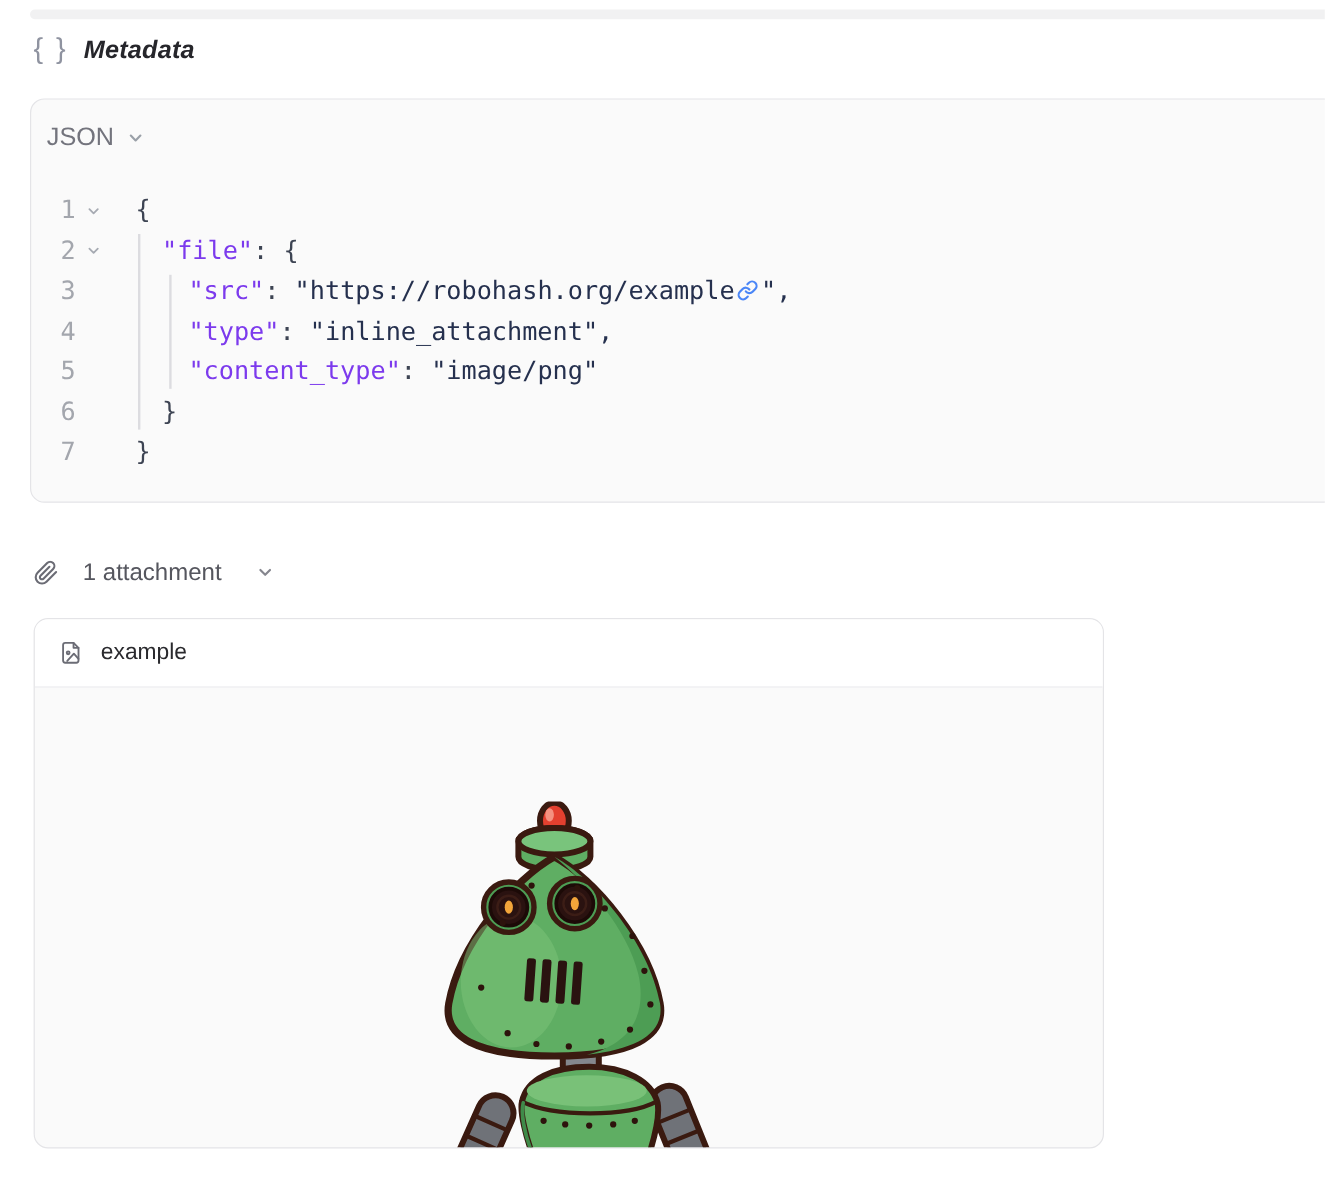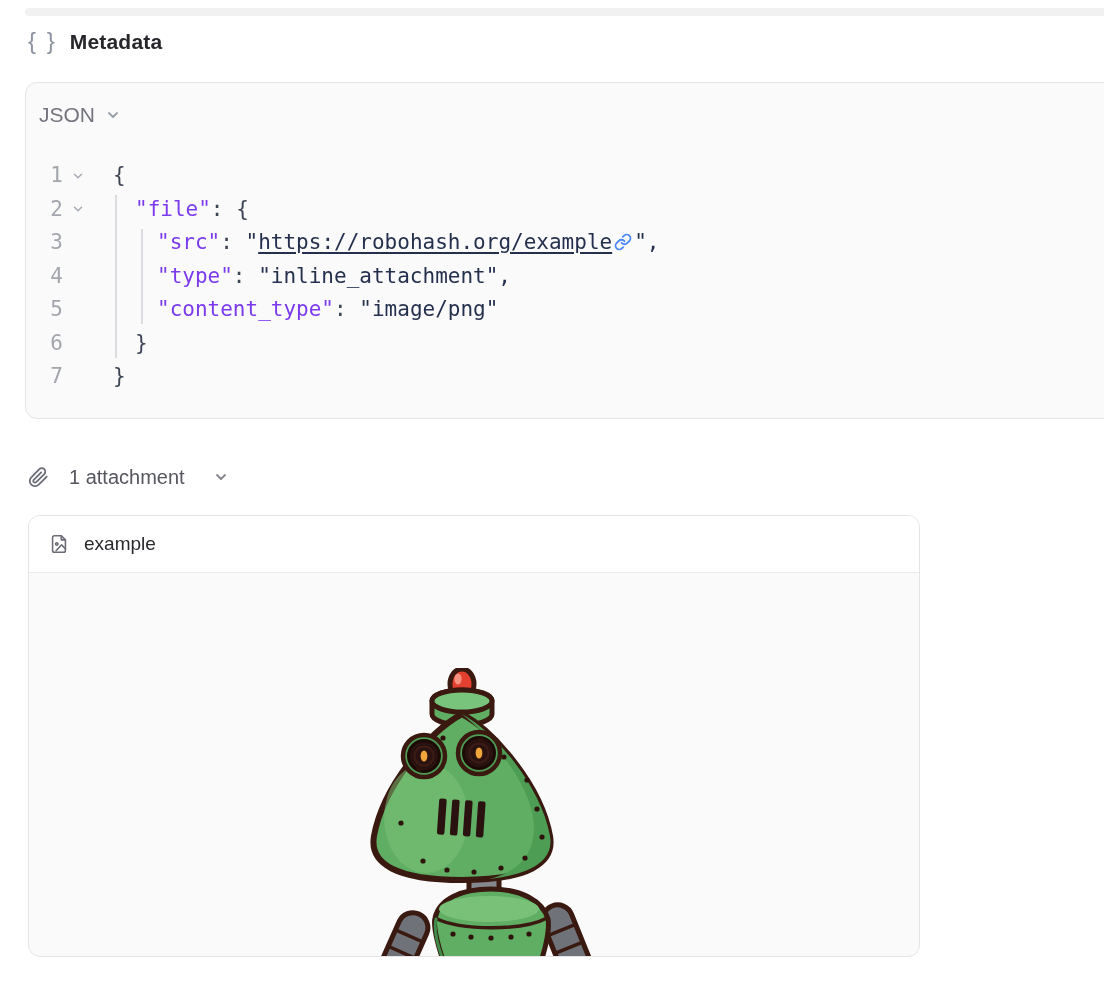--- a/index.html
+++ b/index.html
@@ -11,39 +11,39 @@
 
   
   .top-strip { position:absolute; left:25px; top:8px; width:1095px; height:8px;
     background:#f1f1f2; border-radius:5px; }
 
   
   .section-header { position:absolute; left:28px; top:26px; height:32px;
     display:flex; align-items:center; gap:13px; }
   .braces-icon { color:#8f93a0; font-size:24px; letter-spacing:2px; line-height:1;
     font-weight:400; transform:translateY(-1px); }
-  .page-title { margin:0; font-size:21px; font-weight:600; color:#26262b; letter-spacing:.2px; }
+  .page-title { margin:0; font-size:21px; font-weight:600; color:#26262b; letter-spacing:.2px;font-style:italic; }
 
   
   .editor { position:absolute; left:25px; top:82px; width:1095px; height:337px;
     background:var(--panel-bg,#fafafa); border:1.5px solid var(--border,#e4e4e7);
     border-radius:12px; }
   .editor-header { display:flex; gap:10px;
     padding:20px 0 0 13px; color:#73747d; font-size:21px; cursor:pointer; width:130px; }
   .code { position:relative; margin-top:32px;
     font-family:"DejaVu Sans Mono", monospace; font-size:21px; line-height:33.5px; }
   .line { display:flex; white-space:pre; }
   .ln { flex:none; width:37px; text-align:right; color:var(--line-number,#a3a6ad); }
   .fold { flex:none; width:30px; display:flex; align-items:center; justify-content:center;
     color:#a6aab2; cursor:pointer; }
   .code-text { margin-left:20px; }
   .tok-key    { color:var(--tok-key,#7c3aed); }
   .tok-punct  { color:var(--tok-punct,#3d4453); }
   .tok-string { color:var(--tok-string,#25304e); }
-  .tok-link   { color:var(--tok-string,#25304e); text-decoration:underline;
+  .tok-link   { color:var(--tok-string,#25304e); 
     text-underline-offset:3px; cursor:pointer;margin-top:32px; }
   .tok-icon { display:inline-block; color:var(--link-icon,#4a86f7); cursor:pointer; }
   .tok-icon svg { vertical-align:-2px; margin:0 2px; }
   .guide { position:absolute; width:1.5px; background:#dcdce0; }
   .guide-1 { left:89px;  top:36px; height:163px; }
   .guide-2 { left:115px; top:70px; height:95px; }
 
   
   .attach-summary { position:absolute; left:28px; top:461px; height:32px;
     display:flex; align-items:center; gap:20px; color:#55565e; font-size:20px; cursor:pointer; }

